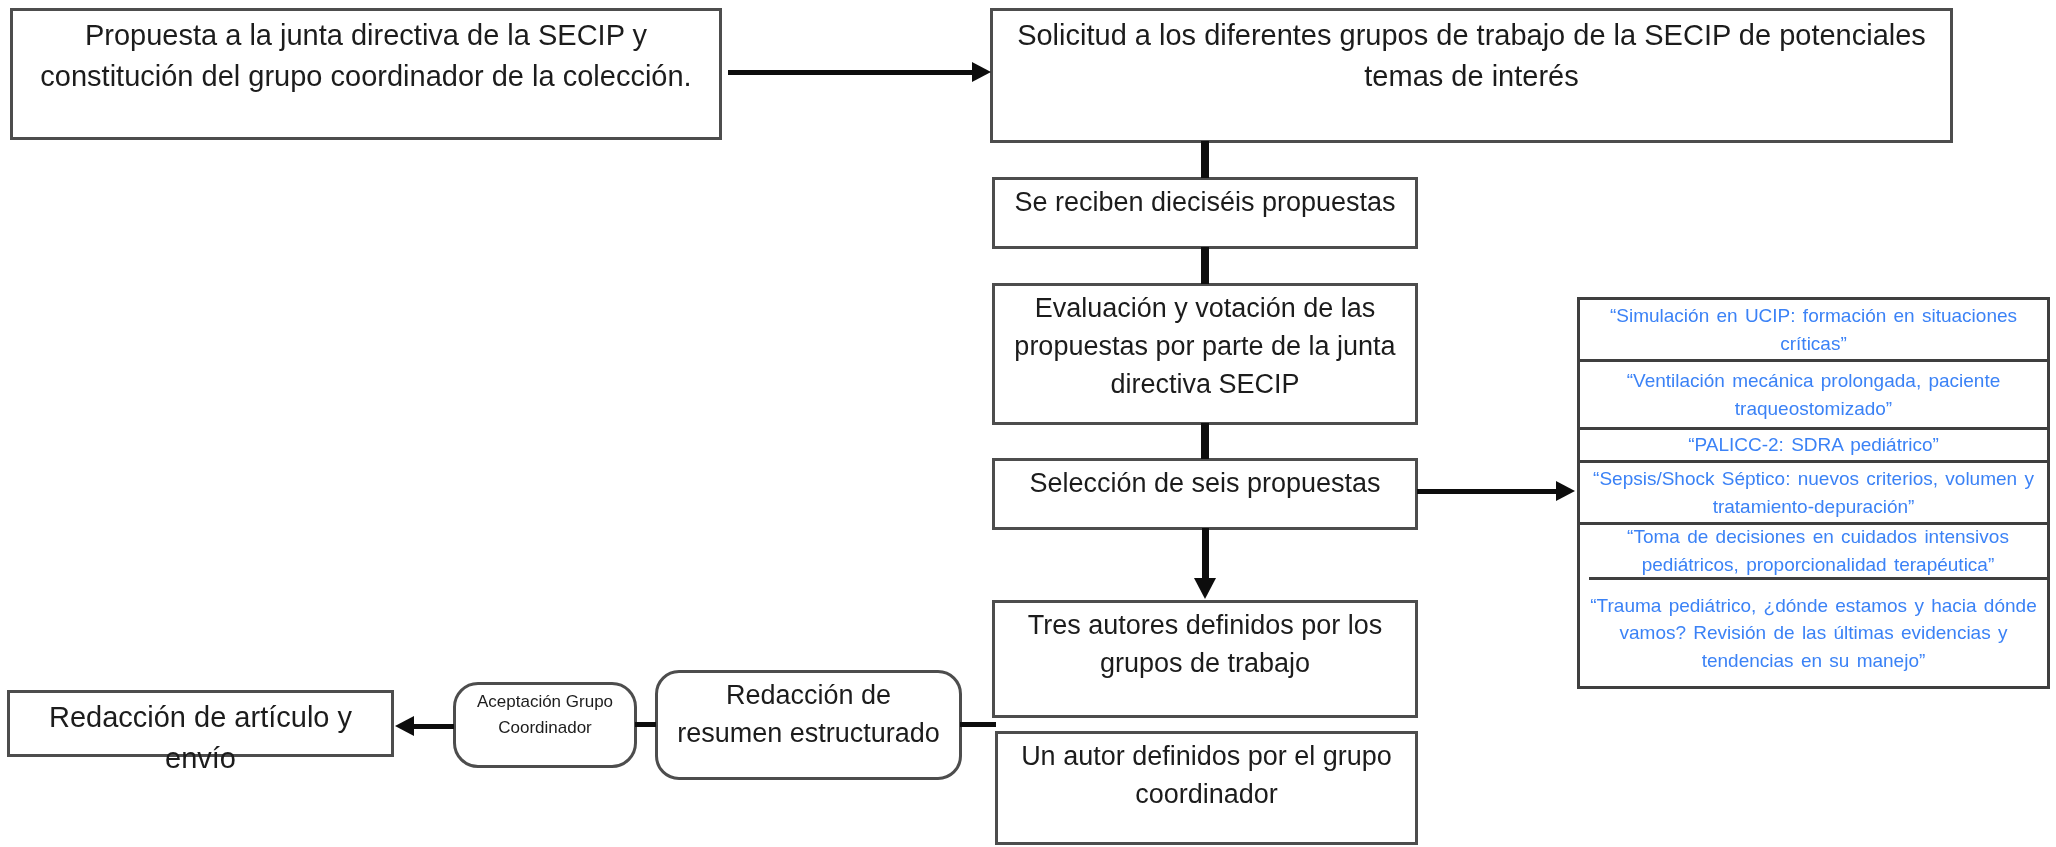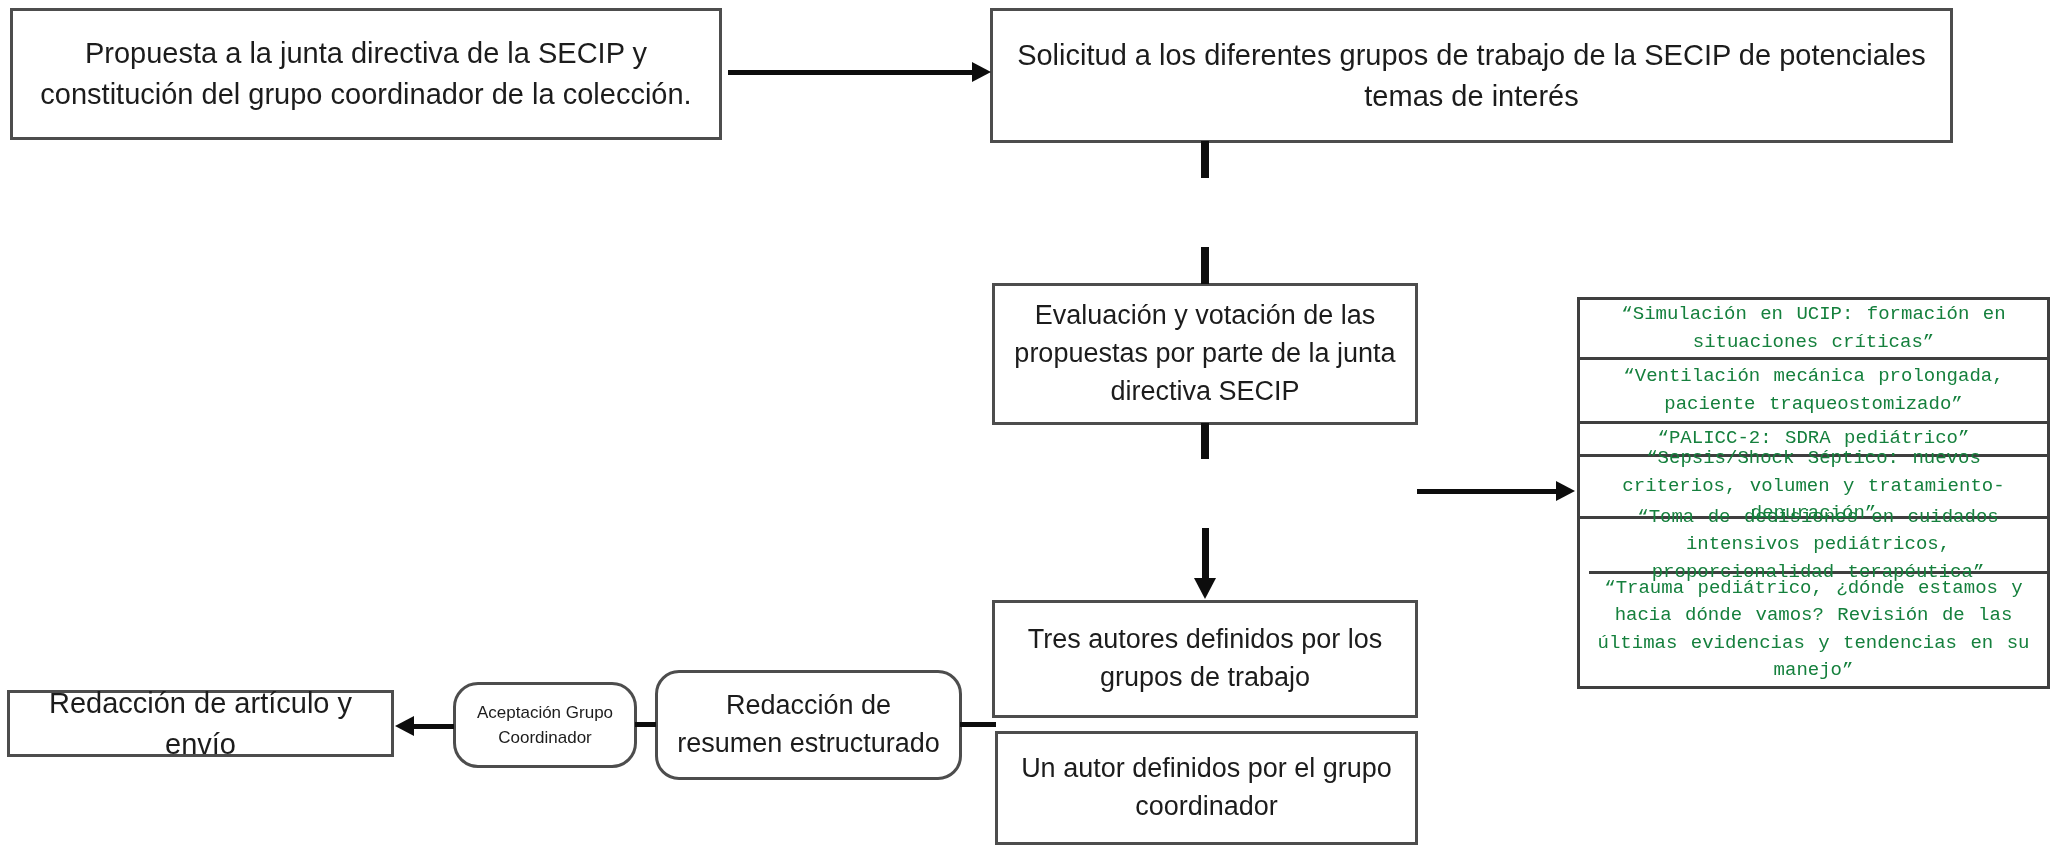--- a/index.html
+++ b/index.html
@@ -15,21 +15,20 @@
     background: #ffffff;
     overflow: hidden;
   }
   
   .node {
     position: absolute;
     box-sizing: border-box;
     border: 3px solid #4d4d4d;
     background: #ffffff;
     display: flex;
-    align-items: center;
     justify-content: center;
     text-align: center;
     color: #1c1c1c;
     line-height: 1.4;
     padding: 4px 14px;
   }
   .node .node-label { display: block; }
 
   
   #n-propuesta   { left:10px;  top:8px;   width:712px; height:132px; font-size:29px; }
@@ -55,24 +54,23 @@
   }
   .topic-cell {
     box-sizing: border-box;
     border-bottom: 3px solid #3f3f3f;
     display: flex;
     align-items: center;
     justify-content: center;
     text-align: center;
     font-size: 19px;
     line-height: 1.45;
-    color: #15803d;
+    color: #3b82f6;
     padding: 1px 10px;
     word-spacing: 2px;
-    font-family: Liberation Mono, monospace;
   }
   .topic-cell:last-child { border-bottom: none; border-radius: 21px; }
   #t0 { height: 62px; }
   #t1 { height: 68px; }
   #t2 { height: 33px; }
   #t3 { height: 62px; }
   #t4 { height: 55px; margin-left: 9px; }
   #t5 { flex: 1; }
 
   
@@ -104,25 +102,31 @@
 <div class="stage">
 
   <div class="node" id="n-propuesta">
     <span class="node-label">Propuesta a la junta directiva de la SECIP y constitución del grupo coordinador de la colección.</span>
   </div>
 
   <div class="node" id="n-solicitud">
     <span class="node-label">Solicitud a los diferentes grupos de trabajo de la SECIP de potenciales temas de interés</span>
   </div>
 
+  <div class="node" id="n-reciben">
+    <span class="node-label">Se reciben dieciséis propuestas</span>
+  </div>
 
   <div class="node" id="n-evaluacion">
     <span class="node-label">Evaluación y votación de las propuestas por parte de la junta directiva SECIP</span>
   </div>
 
+  <div class="node" id="n-seleccion">
+    <span class="node-label">Selección de seis propuestas</span>
+  </div>
 
   <div class="node" id="n-tres-autores">
     <span class="node-label">Tres autores definidos por los grupos de trabajo</span>
   </div>
 
   <div class="node" id="n-un-autor">
     <span class="node-label">Un autor definidos por el grupo coordinador</span>
   </div>
 
   <div class="node" id="n-resumen">

